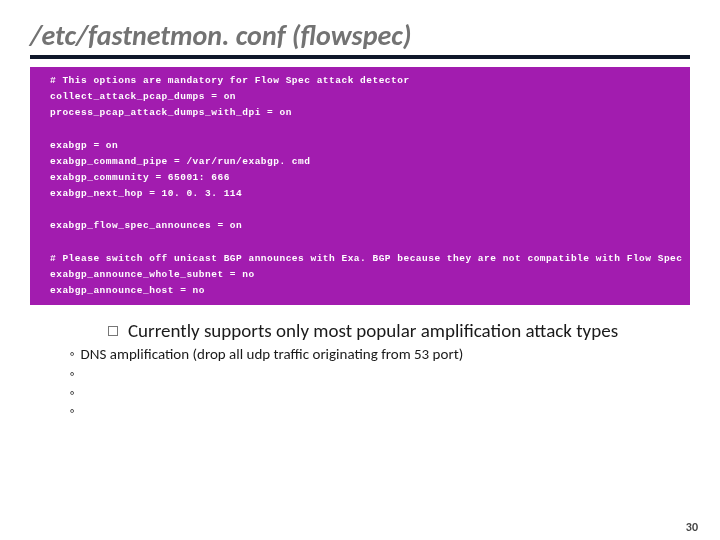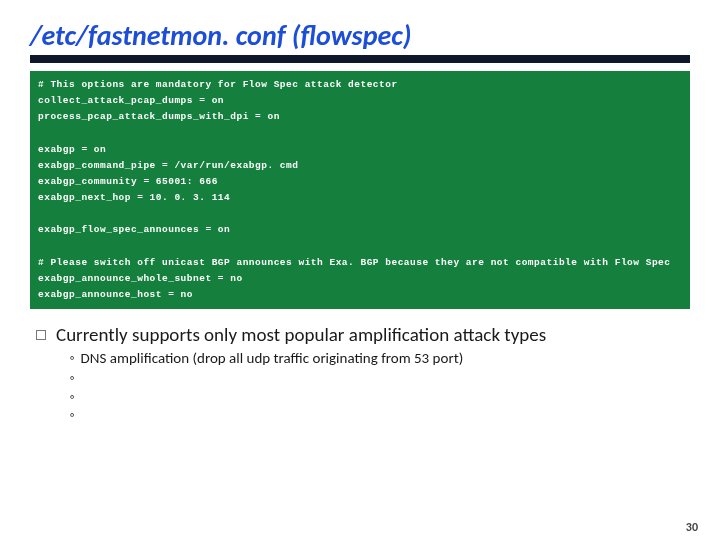--- a/index.html
+++ b/index.html
@@ -8,45 +8,46 @@
     height: 540px;
     background: #fff;
     font-family: Calibri, "Segoe UI", Arial, sans-serif;
     position: relative;
     padding: 18px 30px 0 30px;
   }
   .title {
     font-size: 28px;
     font-weight: 700;
     font-style: italic;
-    color: #1d4ed8;
-    border-bottom: 8px solid #0f172a;
+    color: #737373;
+    border-bottom: 4px solid #0f172a;
     padding-bottom: 2px;
     margin-bottom: 8px;
   }
   .code-block {
-    background: #15803d;
+    background: #a21caf;
     color: #fff;
     font-family: "Courier New", monospace;
     font-size: 9.5px;
     font-weight: bold;
-    padding: 6px 8px;
+    padding: 6px 20px;
     line-height: 1.7;
     letter-spacing: 0.5px;
     white-space: pre;
     overflow: hidden;
   }
   .content {
     margin-top: 14px;
   }
   .main-bullet {
     display: flex;
     align-items: flex-start;
     gap: 10px;
     margin-left: 6px;
+    justify-content: center;
   }
   .square {
     width: 10px;
     height: 10px;
     border: 1.5px solid #777;
     margin-top: 7px;
     flex-shrink: 0;
   }
   .main-text {
     font-size: 19px;

